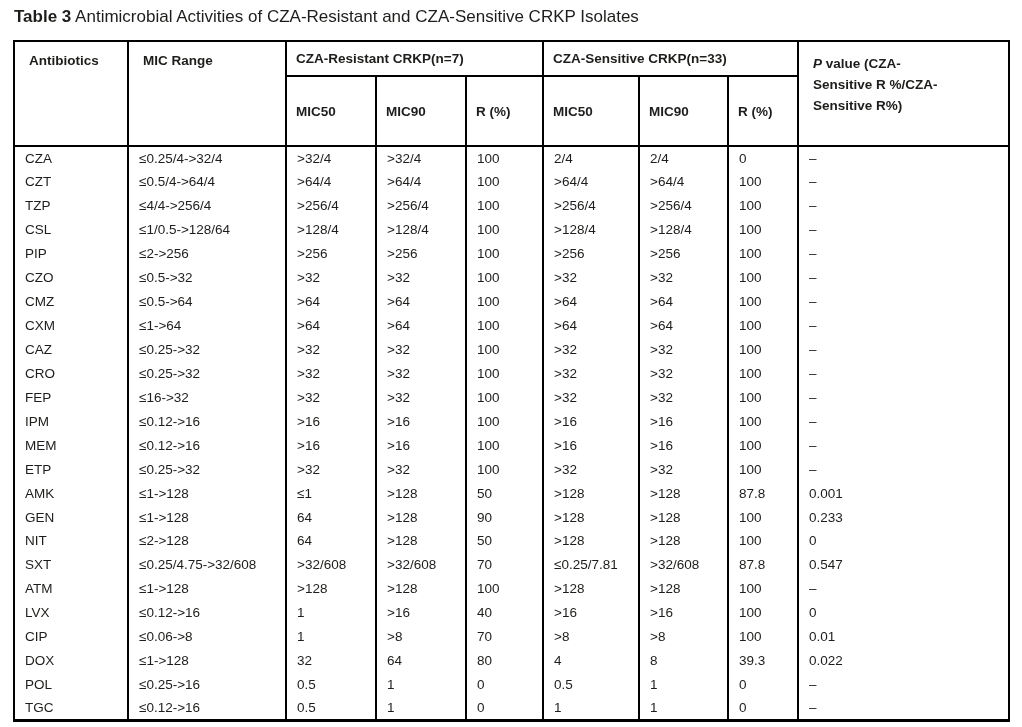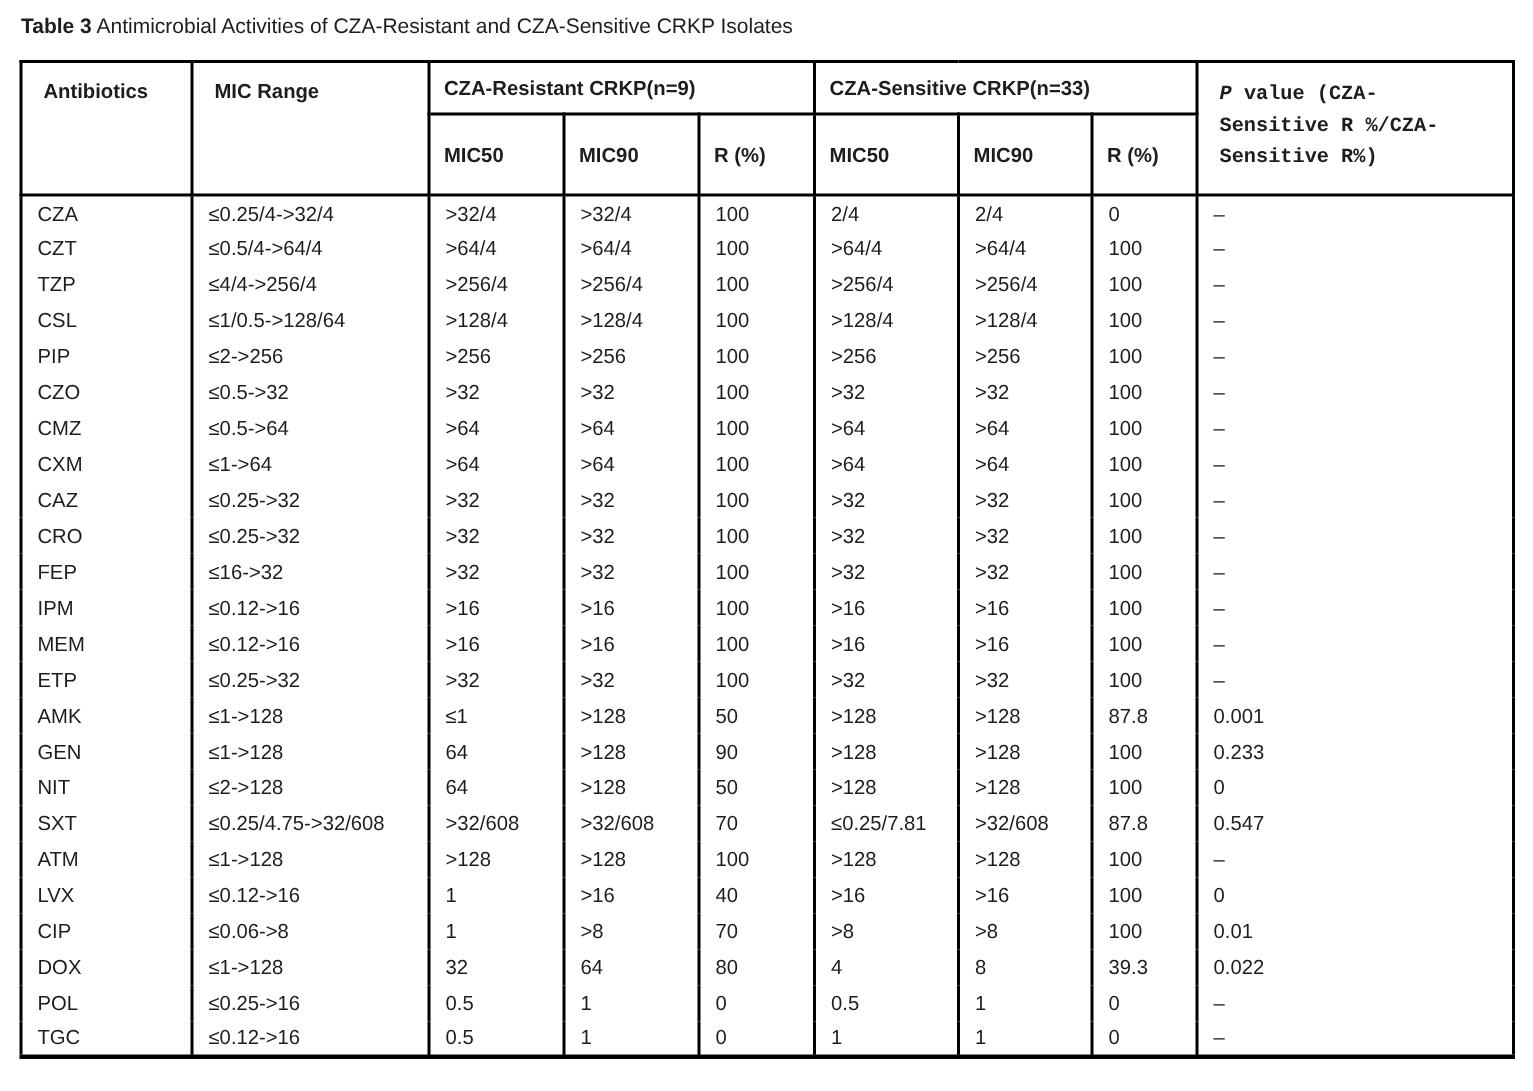--- a/index.html
+++ b/index.html
@@ -7,21 +7,21 @@
   body {
     width: 1022px; height: 727px;
     background: #ffffff;
     font-family: "Liberation Sans", sans-serif;
     color: #1d1d1b;
   }
   .page { position: relative; width: 1022px; height: 727px; overflow: hidden; }
 
   .table-title {
     position: absolute; left: 14px; top: 7px;
-    font-size: 14px; line-height: 20px; color: #1d1d1b;
+    font-size: 17px; line-height: 20px; color: #1d1d1b;
     white-space: nowrap;
   }
   .table-title .title-label { font-weight: bold; }
 
   table.data-table {
     position: absolute; left: 13px; top: 40px;
     width: 995px;
     border-collapse: collapse;
     table-layout: fixed;
     background: #fff;
@@ -35,30 +35,29 @@
   }
 
   thead th {
     text-align: left;
     font-weight: bold;
     font-size: 13.5px;
     padding: 0 6px 0 9px;
     vertical-align: middle;
   }
   thead tr.group-row th { height: 35px; }
-  thead tr.sub-row th { height: 54px; }
+  thead tr.sub-row th { height: 70px; }
   thead th.spanning {
     vertical-align: top;
     padding-top: 11px;
     padding-left: 14px;
   }
   thead th.p-col {
     white-space: normal;
     line-height: 21px;
-    font-family: Liberation Mono, monospace;
   }
   thead th.p-col .p-italic { font-style: italic; }
 
   tbody td {
     height: 23.95px;
     font-size: 13.5px;
     padding: 0 4px 0 10px;
     vertical-align: middle;
     border-top: none;
     border-bottom: none;
@@ -82,21 +81,21 @@
       <col style="width:77px">
       <col style="width:96px">
       <col style="width:89px">
       <col style="width:70px">
       <col style="width:211px">
     </colgroup>
     <thead>
       <tr class="group-row">
         <th rowspan="2" class="spanning">Antibiotics</th>
         <th rowspan="2" class="spanning">MIC Range</th>
-        <th colspan="3">CZA-Resistant CRKP(n=9)</th>
+        <th colspan="3">CZA-Resistant CRKP(n=7)</th>
         <th colspan="3">CZA-Sensitive CRKP(n=33)</th>
         <th rowspan="2" class="spanning p-col">
           <span class="p-italic">P</span><span> value (CZA-</span><br>
           <span>Sensitive R %/CZA-</span><br>
           <span>Sensitive R%)</span>
         </th>
       </tr>
       <tr class="sub-row">
         <th>MIC50</th>
         <th>MIC90</th>

